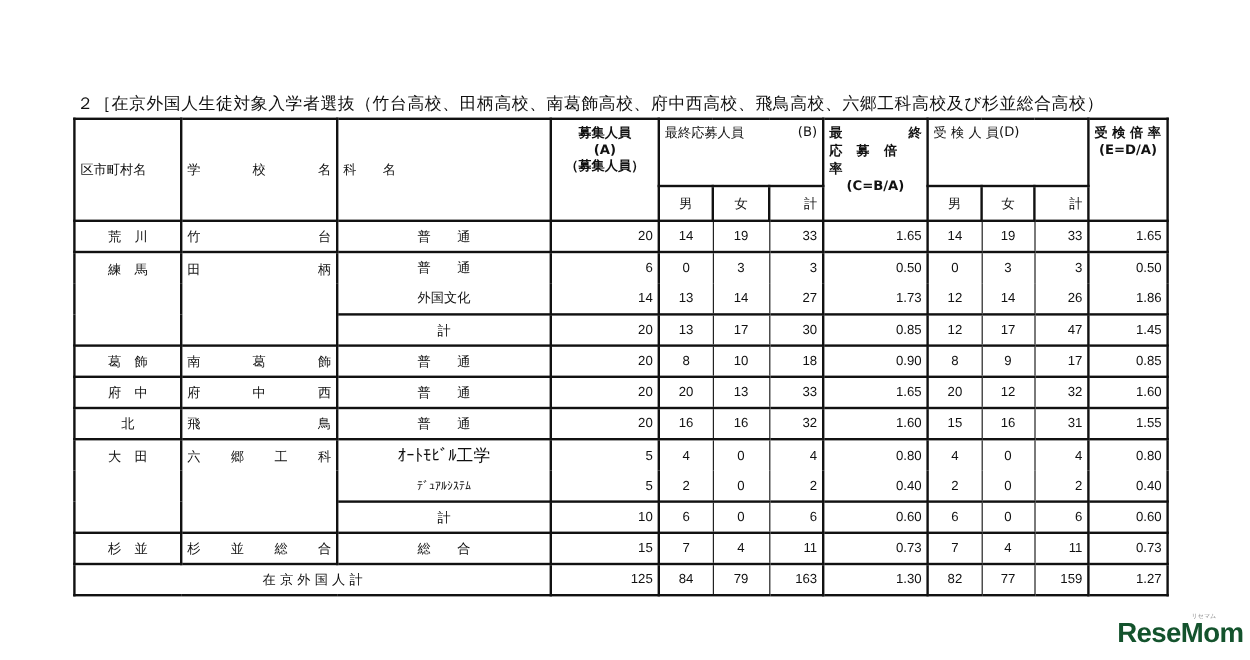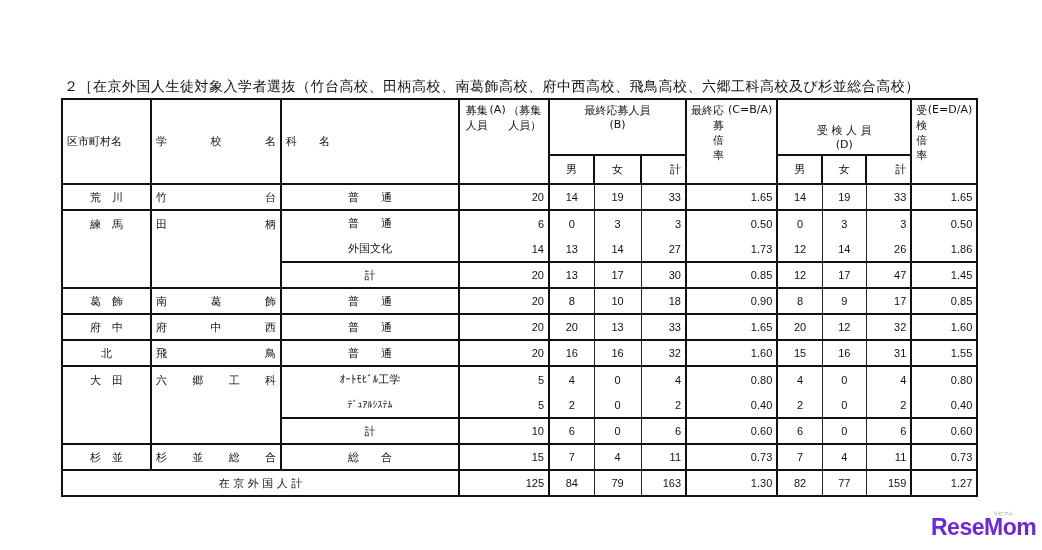--- a/index.html
+++ b/index.html
@@ -15,23 +15,23 @@
   .inner-l { border-left:1px solid #222 !important; }
   .inner-r { border-right:1px solid #222 !important; }
   .c { text-align:center; }
   .r { text-align:right; }
   .hdr { text-align:left; vertical-align:middle; }
   .spread { display:flex; justify-content:space-between; }
   .sp2 { letter-spacing:4px; }
   .num { font-family:"Liberation Sans Narrow","Liberation Sans", sans-serif; font-size:11px; }
   .vtop { vertical-align:top; padding-top:6px !important; }
   .logo { position:absolute; left:931px; top:514px; font-family:"Liberation Sans", sans-serif;
-          font-weight:bold; font-size:23px; color:#6d28d9; letter-spacing:-0.5px; }
+          font-weight:bold; font-size:23px; color:#14532d; letter-spacing:-0.5px; }
   .logo-small { position:absolute; left:993px; top:510px; font-size:5px; color:#888; }
-  .hdr-cell-stack { display:flex; flex-direction:row; justify-content:space-between; height:78px; }
+  .hdr-cell-stack { display:flex; flex-direction:column; height:78px;font-weight:bold; }
 </style>
 </head>
 <body>
 
 <div class="caption">２［在京外国人生徒対象入学者選抜（竹台高校、田柄高校、南葛飾高校、府中西高校、飛鳥高校、六郷工科高校及び杉並総合高校）</div>
 
 <table class="main">
   <colgroup>
     <col style="width:89px">
       <col style="width:130px">
@@ -58,37 +58,37 @@
     </td>
     <td rowspan="2" class="hdr">科　　名</td>
     <td rowspan="2" class="c">
       <div class="hdr-cell-stack">
         <span>募集人員</span>
         <span>(A)</span>
         <span>（募集人員）</span>
       </div>
     </td>
     <td colspan="3" class="c">
-      <div style="display:flex;flex-direction:column;height:48px;">
+      <div style="display:flex;flex-direction:row;height:48px;justify-content:space-between">
         <span>最終応募人員</span>
         <span>(B)</span>
       </div>
     </td>
     <td rowspan="2">
       <div class="hdr-cell-stack">
         <div class="spread">
           <span>最</span>
           <span>終</span>
         </div>
         <span class="sp2">応 募 倍 率</span>
         <span class="c">(C=B/A)</span>
       </div>
     </td>
     <td colspan="3" class="c">
-      <div style="display:flex;flex-direction:column;height:48px;justify-content:flex-end">
+      <div style="display:flex;flex-direction:row;height:48px;justify-content:flex-start">
         <span>受 検 人 員</span>
         <span>(D)</span>
       </div>
     </td>
     <td rowspan="2">
       <div class="hdr-cell-stack">
         <span>受 検 倍 率</span>
         <span></span>
         <span class="c">(E=D/A)</span>
       </div>
@@ -232,21 +232,21 @@
   <tr>
     <td rowspan="3" class="c vtop">大　田</td>
     <td rowspan="3" class="vtop">
           <div class="spread">
             <span>六</span>
             <span>郷</span>
             <span>工</span>
             <span>科</span>
           </div>
         </td>
-    <td class="c nb-bottom" style="font-size:11px">ｵｰﾄﾓﾋﾞﾙ工学</td>
+    <td class="c nb-bottom" style="font-size:14px">ｵｰﾄﾓﾋﾞﾙ工学</td>
     <td class="r num nb-bottom">5</td>
     <td class="c num nb-bottom inner-r">4</td>
     <td class="c num nb-bottom inner-l inner-r">0</td>
     <td class="r num nb-bottom inner-l">4</td>
     <td class="r num nb-bottom">0.80</td>
     <td class="c num nb-bottom inner-r">4</td>
     <td class="c num nb-bottom inner-l inner-r">0</td>
     <td class="r num nb-bottom inner-l">4</td>
     <td class="r num nb-bottom">0.80</td>
   </tr>

